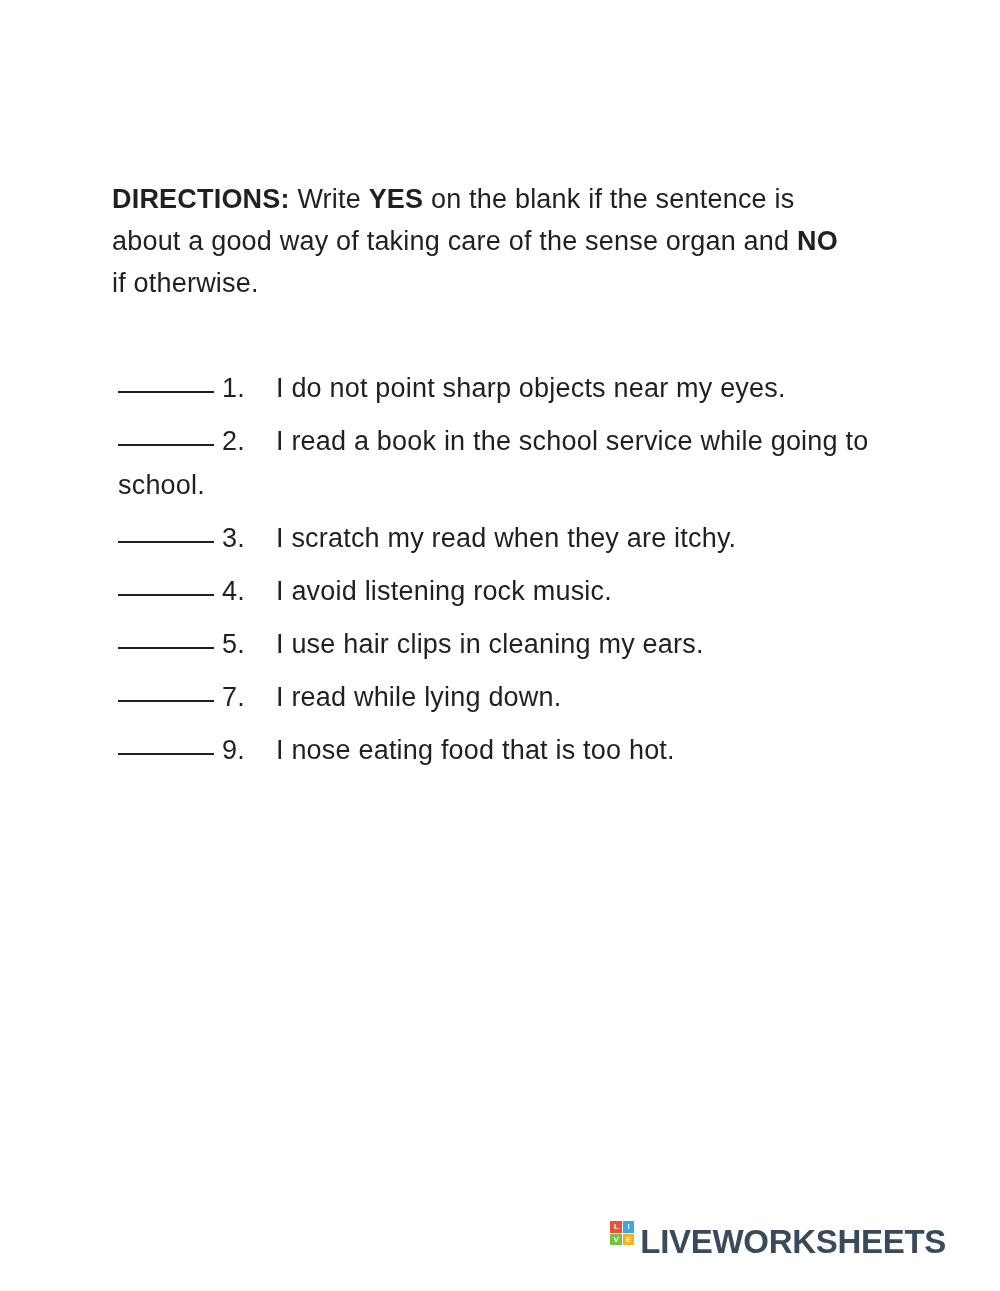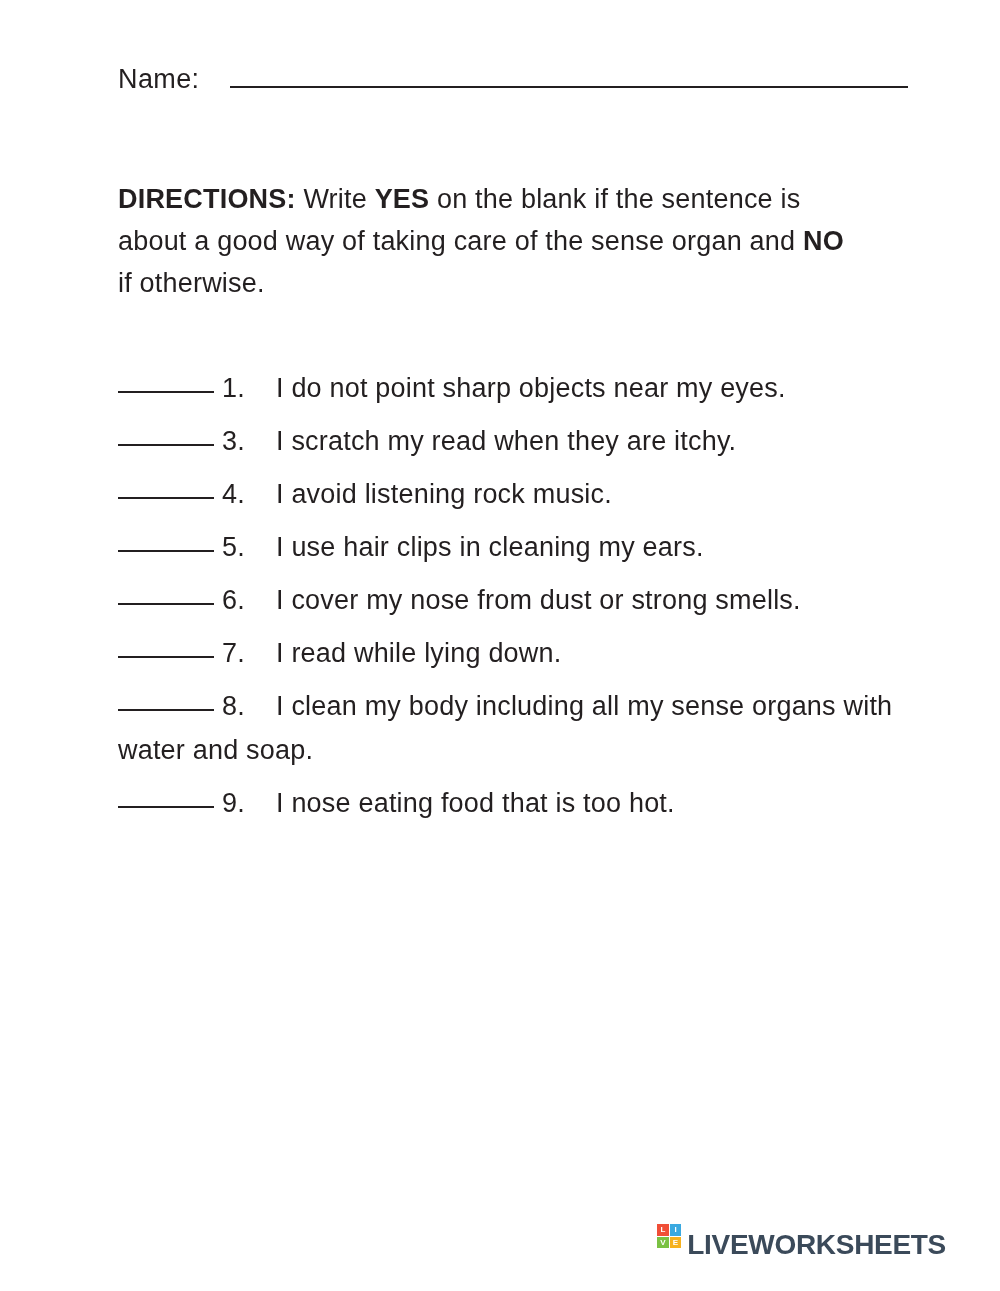--- a/index.html
+++ b/index.html
@@ -40,21 +40,21 @@
   .name-blank {
     flex: 1;
     margin-left: 30px;
     border-bottom: 2px solid #231f20;
     height: 22px;
   }
 
   
   .directions {
     position: absolute;
-    left: 118px;
+    left: 112px;
     top: 178px;
     width: 740px;
     font-size: 27px;
     line-height: 42px;
     letter-spacing: 0.2px;
   }
   .directions b {
     font-weight: bold;
   }
 
@@ -111,76 +111,69 @@
     color: #ffffff;
     text-align: center;
     font-weight: bold;
     font-family: "Liberation Sans", sans-serif;
   }
   .lm1 { background: #f04e37; }
   .lm2 { background: #3aa9e0; }
   .lm3 { background: #7ac143; }
   .lm4 { background: #f6b11e; }
   .logo-text {
-    font-size: 28px;
+    font-size: 33px;
     font-weight: bold;
     letter-spacing: -0.3px;
     color: #3b4a5a;
     margin-top: 18px;
   }
 </style>
 </head>
 <body>
 
 <div class="page">
 
-  <div class="name-row">
-    <div class="name-label">Name:</div>
-    <div class="name-blank"></div>
-  </div>
 
   <div class="directions">
     <b>DIRECTIONS:</b>
     <span>Write</span>
     <b>YES</b>
     <span>on the blank if the sentence is about a good way of taking care of the sense organ and</span>
     <b>NO</b>
     <span>if otherwise.</span>
   </div>
 
   <div class="items">
 
     <p class="item">
       <span class="blank"></span><span class="num">1.</span><span class="txt">I do not point sharp objects near my eyes.</span>
     </p>
 
+    <p class="item">
+      <span class="blank"></span><span class="num">2.</span><span class="txt">I read a book in the school service while going to school.</span>
+    </p>
 
     <p class="item">
       <span class="blank"></span><span class="num">3.</span><span class="txt">I scratch my read when they are itchy.</span>
     </p>
 
     <p class="item">
       <span class="blank"></span><span class="num">4.</span><span class="txt">I avoid listening rock music.</span>
     </p>
 
     <p class="item">
       <span class="blank"></span><span class="num">5.</span><span class="txt">I use hair clips in cleaning my ears.</span>
     </p>
 
-    <p class="item">
-      <span class="blank"></span><span class="num">6.</span><span class="txt">I cover my nose from dust or strong smells.</span>
-    </p>
 
     <p class="item">
       <span class="blank"></span><span class="num">7.</span><span class="txt">I read while lying down.</span>
     </p>
 
-    <p class="item">
-      <span class="blank"></span><span class="num">8.</span><span class="txt">I clean my body including all my sense organs with water and soap.</span>
-    </p>
 
     <p class="item">
       <span class="blank"></span><span class="num">9.</span><span class="txt">I nose eating food that is too hot.</span>
     </p>
 
 
   </div>
 
   <div class="footer-logo">
     <div class="logo-mark">

